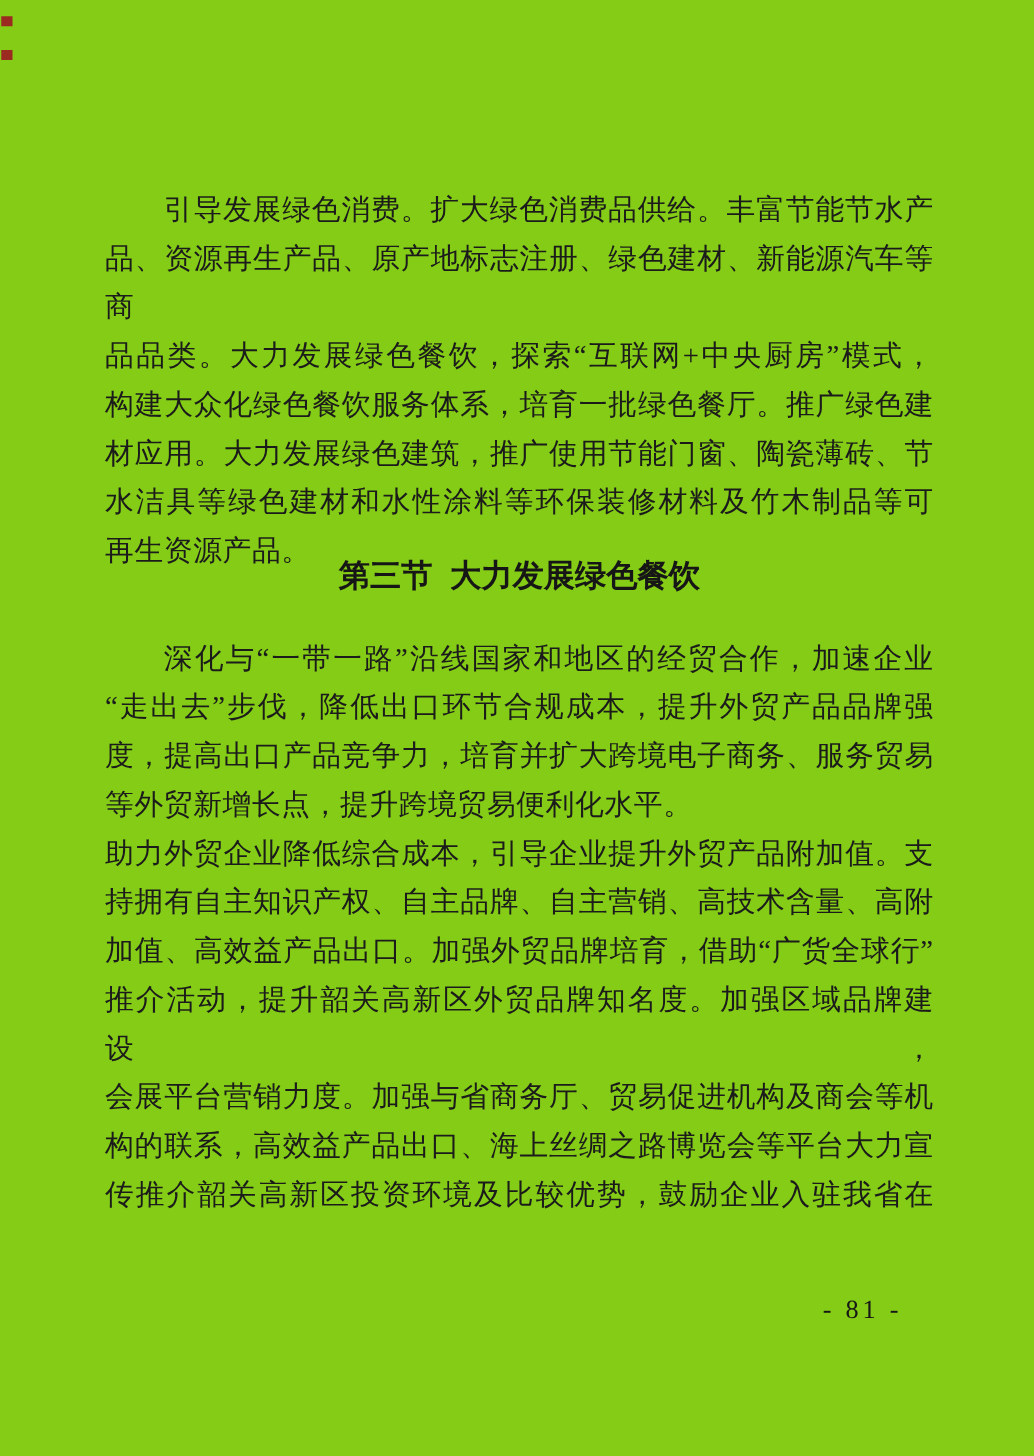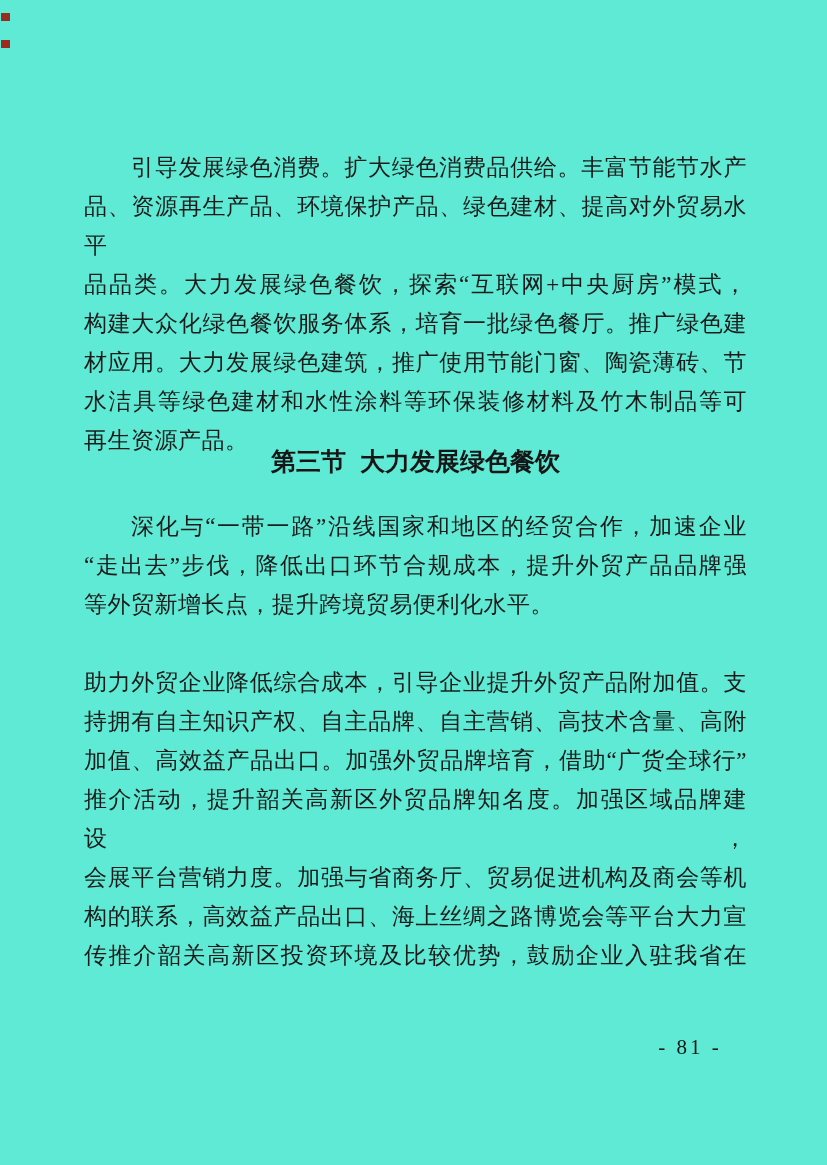--- a/index.html
+++ b/index.html
@@ -4,21 +4,21 @@
 <style>
   html, body {
     margin: 0;
     padding: 0;
     background: #ffffff;
   }
   .page {
     position: relative;
     width: 827px;
     height: 1165px;
-    background: #5eead4;
+    background: #84cc16;
     font-family: "Liberation Serif", "DejaVu Serif", serif;
     color: #1b1b1b;
     overflow: hidden;
   }
   .corner-mark {
     position: absolute;
     width: 9px;
     height: 8px;
     background: #9b2b20;
   }
@@ -74,33 +74,34 @@
 </head>
 <body>
 
 <div class="page">
 
   <div class="corner-mark m1"></div>
   <div class="corner-mark m2"></div>
 
   <div class="para para-1">
     <div class="line indent">引导发展绿色消费。扩大绿色消费品供给。丰富节能节水产</div>
-    <div class="line">品、资源再生产品、环境保护产品、绿色建材、提高对外贸易水平</div>
+    <div class="line">品、资源再生产品、原产地标志注册、绿色建材、新能源汽车等商</div>
     <div class="line">品品类。大力发展绿色餐饮，探索“互联网+中央厨房”模式，</div>
     <div class="line">构建大众化绿色餐饮服务体系，培育一批绿色餐厅。推广绿色建</div>
     <div class="line">材应用。大力发展绿色建筑，推广使用节能门窗、陶瓷薄砖、节</div>
     <div class="line">水洁具等绿色建材和水性涂料等环保装修材料及竹木制品等可</div>
     <div class="line last">再生资源产品。</div>
   </div>
 
   <h2 class="section-heading">第三节  大力发展绿色餐饮</h2>
 
   <div class="para para-2">
     <div class="line indent">深化与“一带一路”沿线国家和地区的经贸合作，加速企业</div>
     <div class="line">“走出去”步伐，降低出口环节合规成本，提升外贸产品品牌强</div>
+    <div class="line">度，提高出口产品竞争力，培育并扩大跨境电子商务、服务贸易</div>
     <div class="line last">等外贸新增长点，提升跨境贸易便利化水平。</div>
   </div>
 
   <div class="para para-3">
     <div class="line">助力外贸企业降低综合成本，引导企业提升外贸产品附加值。支</div>
     <div class="line">持拥有自主知识产权、自主品牌、自主营销、高技术含量、高附</div>
     <div class="line">加值、高效益产品出口。加强外贸品牌培育，借助“广货全球行”</div>
     <div class="line">推介活动，提升韶关高新区外贸品牌知名度。加强区域品牌建设，</div>
     <div class="line">会展平台营销力度。加强与省商务厅、贸易促进机构及商会等机</div>
     <div class="line">构的联系，高效益产品出口、海上丝绸之路博览会等平台大力宣</div>

